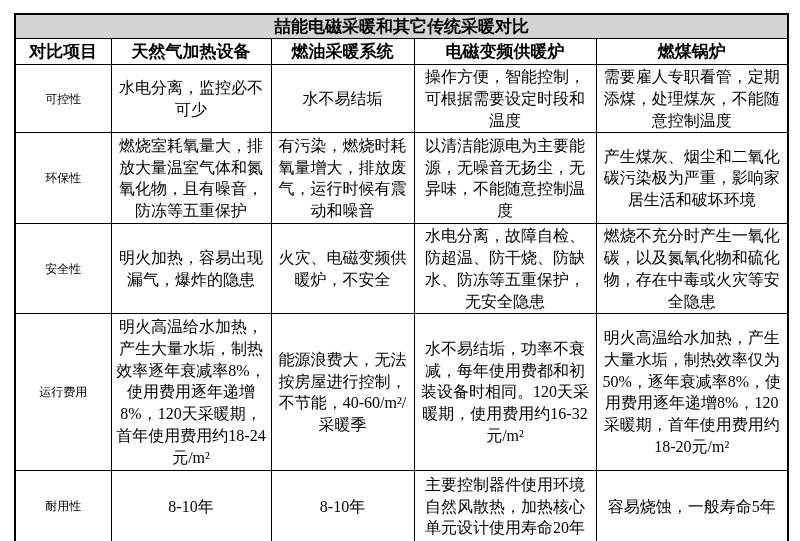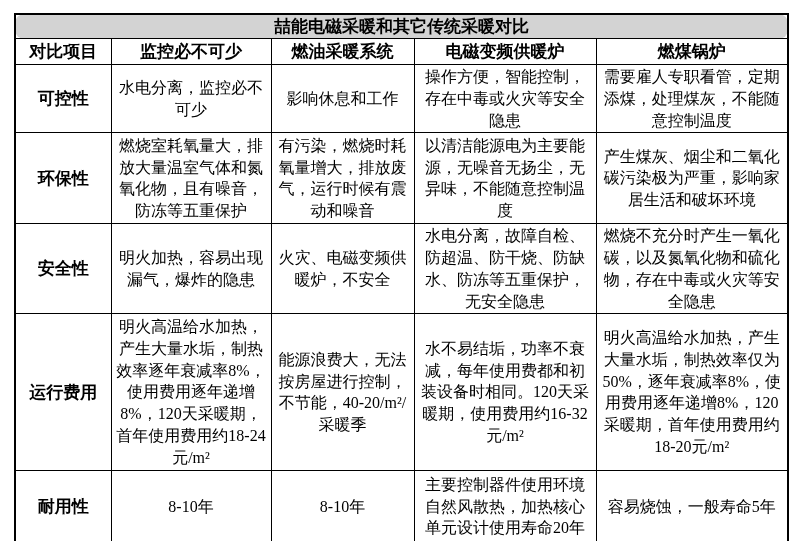--- a/index.html
+++ b/index.html
@@ -31,31 +31,30 @@
     font-size: 16px;
     line-height: 1.36;
     word-break: break-all;
   }
   tr.title-row th {
     background: #d3d3d3;
     height: 22px;
     font-weight: bold;
     font-size: 17px;
     padding: 0 4px;
-    border-radius: 9px;
   }
   tr.header-row th {
     height: 26px;
     font-weight: bold;
     font-size: 17px;
     padding: 0 4px;
   }
   tbody th.row-label {
-    font-weight: bold;
-    font-size: 17px;
+    font-weight: normal;
+    font-size: 12px;
   }
   tr.r1 { height: 66px; }
   tr.r2 { height: 91px; }
   tr.r3 { height: 82px; }
   tr.r4 { height: 157px; }
   tr.r5 { height: 72px; }
 </style>
 </head>
 <body>
 
@@ -67,52 +66,52 @@
       <col style="width:143px">
       <col style="width:182px">
       <col style="width:192px">
     </colgroup>
     <thead>
       <tr class="title-row">
         <th colspan="5">喆能电磁采暖和其它传统采暖对比</th>
       </tr>
       <tr class="header-row">
         <th>对比项目</th>
-        <th>监控必不可少</th>
+        <th>天然气加热设备</th>
         <th>燃油采暖系统</th>
         <th>电磁变频供暖炉</th>
         <th>燃煤锅炉</th>
       </tr>
     </thead>
     <tbody>
       <tr class="r1">
         <th class="row-label">可控性</th>
         <td>水电分离，监控必不可少</td>
-        <td>影响休息和工作</td>
-        <td>操作方便，智能控制，存在中毒或火灾等安全隐患</td>
+        <td>水不易结垢</td>
+        <td>操作方便，智能控制，可根据需要设定时段和温度</td>
         <td>需要雇人专职看管，定期添煤，处理煤灰，不能随意控制温度</td>
       </tr>
       <tr class="r2">
         <th class="row-label">环保性</th>
         <td>燃烧室耗氧量大，排放大量温室气体和氮氧化物，且有噪音，防冻等五重保护</td>
         <td>有污染，燃烧时耗氧量增大，排放废气，运行时候有震动和噪音</td>
         <td>以清洁能源电为主要能源，无噪音无扬尘，无异味，不能随意控制温度</td>
         <td>产生煤灰、烟尘和二氧化碳污染极为严重，影响家居生活和破坏环境</td>
       </tr>
       <tr class="r3">
         <th class="row-label">安全性</th>
         <td>明火加热，容易出现漏气，爆炸的隐患</td>
         <td>火灾、电磁变频供暖炉，不安全</td>
         <td>水电分离，故障自检、防超温、防干烧、防缺水、防冻等五重保护，无安全隐患</td>
         <td>燃烧不充分时产生一氧化碳，以及氮氧化物和硫化物，存在中毒或火灾等安全隐患</td>
       </tr>
       <tr class="r4">
         <th class="row-label">运行费用</th>
         <td>明火高温给水加热，产生大量水垢，制热效率逐年衰减率8%，使用费用逐年递增8%，120天采暖期，首年使用费用约18-24元/m²</td>
-        <td>能源浪费大，无法按房屋进行控制，不节能，40-20/m²/采暖季</td>
+        <td>能源浪费大，无法按房屋进行控制，不节能，40-60/m²/采暖季</td>
         <td>水不易结垢，功率不衰减，每年使用费都和初装设备时相同。120天采暖期，使用费用约16-32元/m²</td>
         <td>明火高温给水加热，产生大量水垢，制热效率仅为50%，逐年衰减率8%，使用费用逐年递增8%，120采暖期，首年使用费用约18-20元/m²</td>
       </tr>
       <tr class="r5">
         <th class="row-label">耐用性</th>
         <td>8-10年</td>
         <td>8-10年</td>
         <td>主要控制器件使用环境自然风散热，加热核心单元设计使用寿命20年</td>
         <td>容易烧蚀，一般寿命5年</td>
       </tr>

